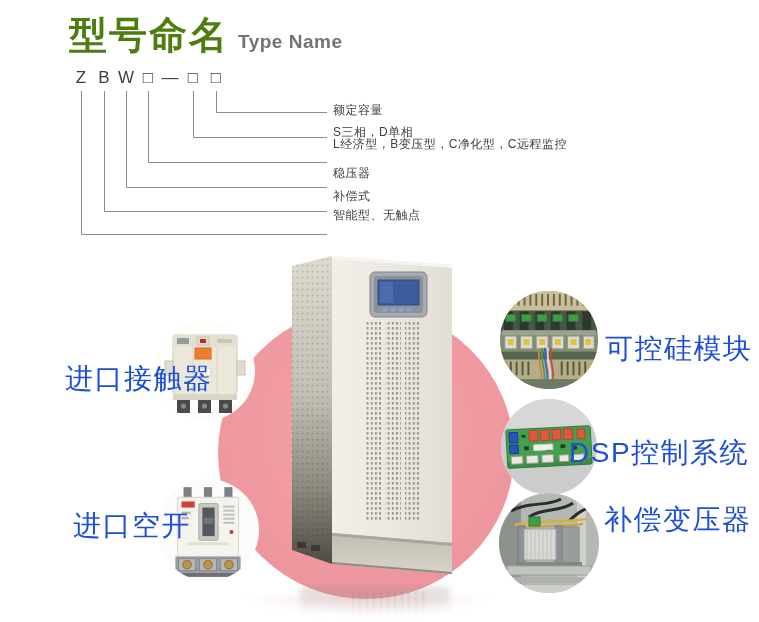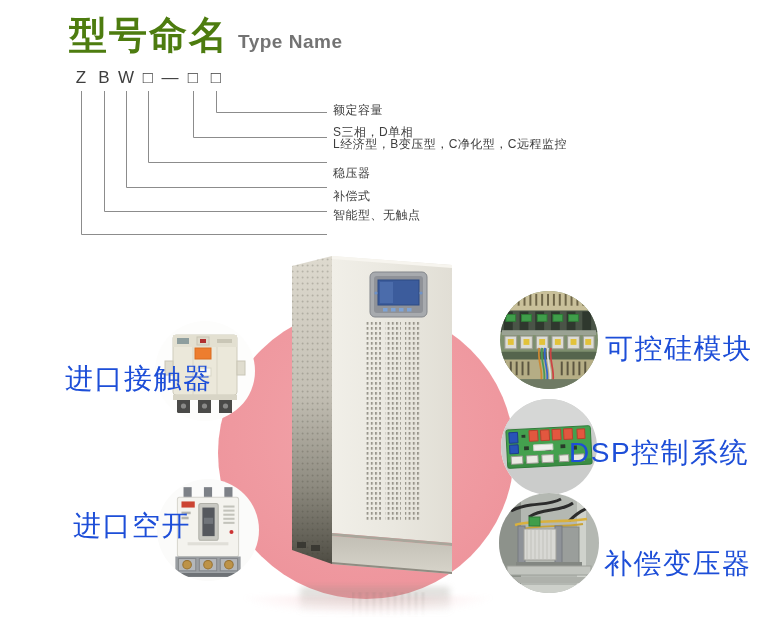--- a/index.html
+++ b/index.html
@@ -338,16 +338,16 @@
           <line x1="44" y1="37" x2="44" y2="66"></line>
             <line x1="48" y1="37" x2="48" y2="66"></line>
           <line x1="52" y1="37" x2="52" y2="66"></line>
         </g>
         <rect x="17" y="69" width="66" height="4" fill="#838782"></rect>
         <rect x="8" y="73" width="84" height="9" fill="#c2c5bf" stroke="#9da09a"></rect>
         <rect x="12" y="84" width="76" height="6" fill="#aeb1ab"></rect>
         <rect x="8" y="92" width="84" height="8" fill="#cdd0ca"></rect>
       </svg>
     </div>
-    <div class="callout-label" style="left:604px;top:545px">补偿变压器</div>
+    <div class="callout-label" style="left:604px;top:501px">补偿变压器</div>
 
   </div>
 </div>
 
 </body></html>

